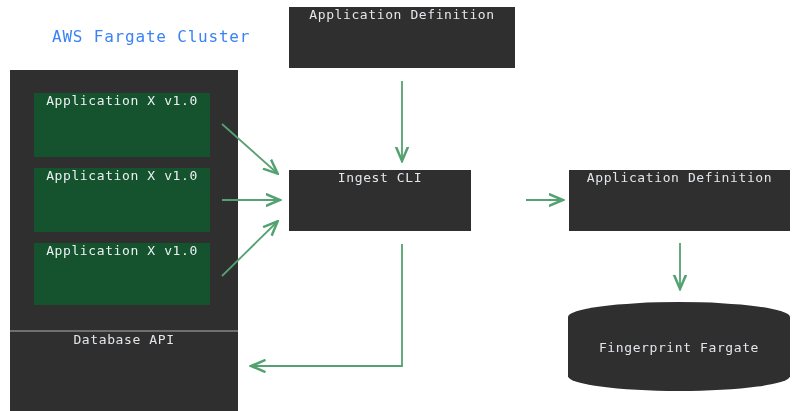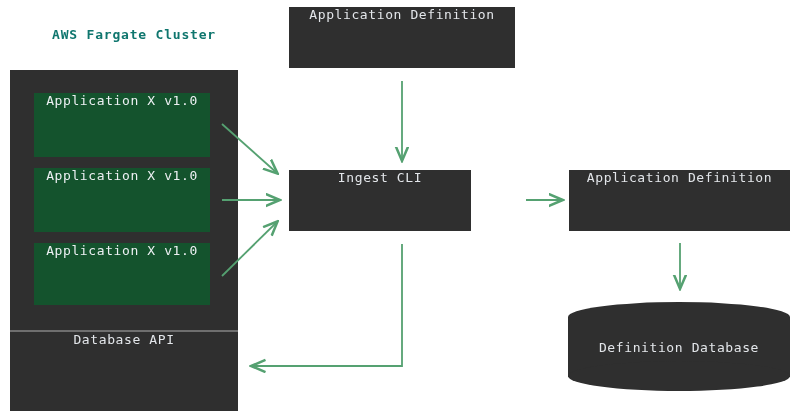--- a/index.html
+++ b/index.html
@@ -41,25 +41,24 @@
     position: absolute;
     background: #2f2f2f;
   }
   .cluster-divider {
     position: absolute;
     background: #6f6f6f;
     height: 2px;
   }
   .cluster-title {
     position: absolute;
-    color: #0f766e;
-    font-size: 13px;
+    color: #3b82f6;
+    font-size: 16px;
     letter-spacing: 0.8px;
     white-space: nowrap;
-    font-weight: bold;
   }
   .cylinder {
     position: absolute;
   }
   .cyl-body {
     position: absolute;
     left: 0;
     background: #2f2f2f;
   }
   .cyl-cap {
@@ -122,21 +121,21 @@
   </div>
 
   <div class="node dark-box" style="left:569px; top:170px; width:221px; height:61px;">
     <span>Application Definition</span>
   </div>
 
   <div class="cylinder" style="left:568px; top:302px; width:222px; height:89px;">
     <div class="cyl-cap" style="top:0; width:222px; height:30px;"></div>
     <div class="cyl-body" style="top:15px; width:222px; height:60px;"></div>
     <div class="cyl-cap" style="top:59px; width:222px; height:30px;"></div>
-    <div class="cyl-label" style="top:38px;">Definition Database</div>
+    <div class="cyl-label" style="top:38px;">Fingerprint Fargate</div>
   </div>
 
   <svg class="edges" viewBox="0 0 798 411">
     <defs>
       <marker id="arrowhead" markerWidth="9" markerHeight="9" refX="7.5" refY="4" orient="auto" markerUnits="strokeWidth">
         <path d="M0,0.6 L8,4 L0,7.4" fill="none" stroke="#55a171" stroke-width="1.4"></path>
       </marker>
     </defs>
 
     <line x1="402" y1="81" x2="402" y2="160" stroke="#55a171" stroke-width="1.8" marker-end="url(#arrowhead)"></line>

